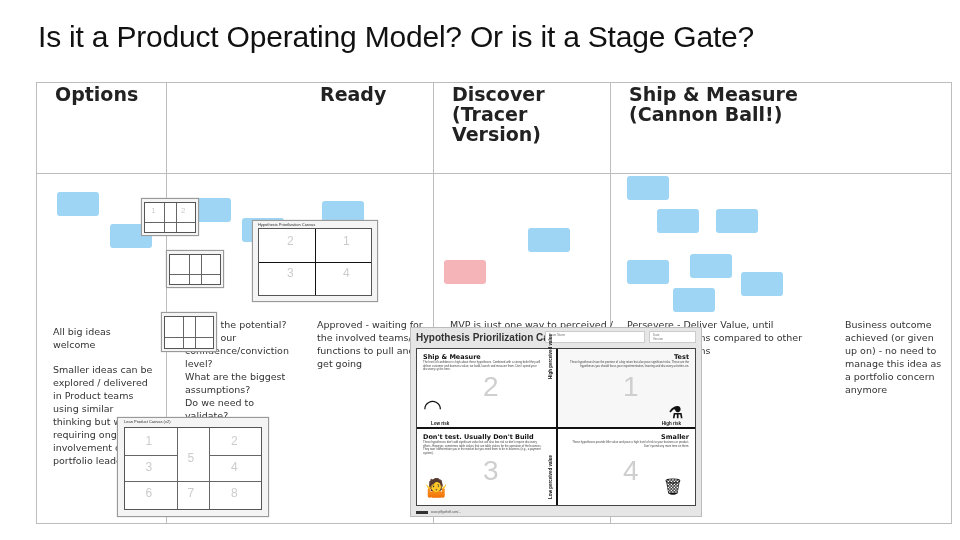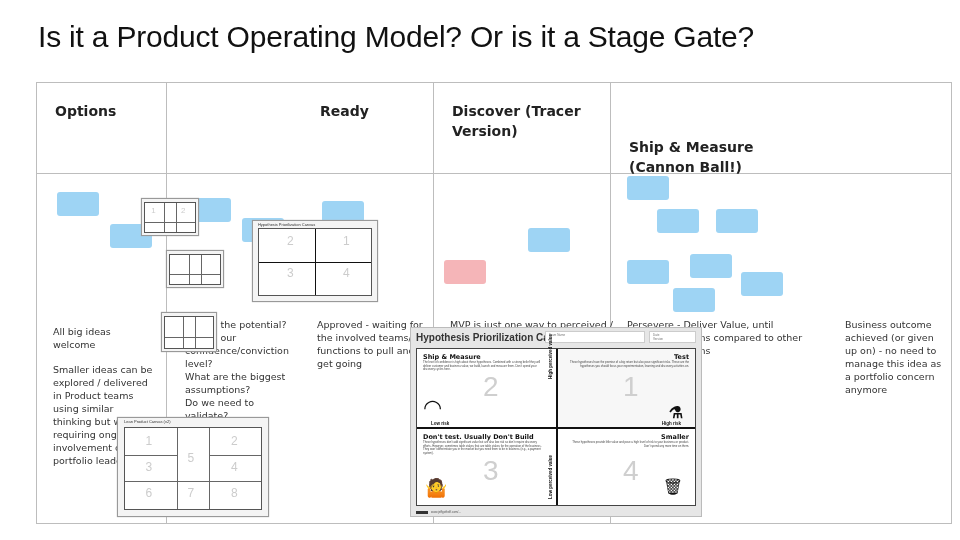--- a/index.html
+++ b/index.html
@@ -2,21 +2,21 @@
 <html><head>
 <meta charset="utf-8">
 <style>
   * { box-sizing: border-box; margin: 0; padding: 0; }
   body { width: 960px; height: 540px; background: #ffffff; position: relative; overflow: hidden; font-family: "Liberation Sans", sans-serif; color: #222; }
   .title { position: absolute; left: 38px; top: 20px; font-size: 30px; font-family: "Liberation Sans", sans-serif; color: #111; font-weight: normal; letter-spacing: -0.2px; }
   .board { position: absolute; left: 36px; top: 82px; width: 916px; height: 442px; border: 1.5px solid #bdbdbd; }
   .col { position: absolute; top: 0; bottom: 0; border-right: 1.5px solid #bdbdbd; }
   .col:last-child { border-right: none; }
   .hdr-line { position: absolute; left: 0; right: 0; top: 90px; border-top: 1.5px solid #bdbdbd; }
-  .col-head { position: absolute; left: 18px; top: 18px; font-size: 14px; font-weight: bold; line-height: 20px; color: #222; font-family: "DejaVu Sans", sans-serif; }
+  .col-head { position: absolute; left: 18px; top: 1px; font-size: 19px; font-weight: bold; line-height: 20px; color: #222; font-family: "DejaVu Sans", sans-serif; }
   .col-desc { position: absolute; left: 16px; top: 235px; font-size: 9.5px; line-height: 13px; color: #333; font-family: "DejaVu Sans", sans-serif; }
   .sticky { position: absolute; width: 42px; height: 24px; border-radius: 3px; background: #9ed4f4; }
   .sticky.red { background: #f5b5b8; }
   .canvas-thumb { position: absolute; background: #f4f4f4; border: 1px solid #999; box-shadow: 0 0 1px #aaa; }
   .canvas-thumb .inner { position: absolute; left: 4%; right: 4%; top: 9%; bottom: 6%; border: 1px solid #555; background: #fff; }
   .canvas-thumb .vline { position: absolute; top: 0; bottom: 0; border-left: 1px solid #666; }
   .canvas-thumb .hline { position: absolute; left: 0; right: 0; border-top: 1px solid #666; }
   .canvas-thumb .num { position: absolute; color: #ccc; font-size: 12px; font-family: "Liberation Sans", sans-serif; }
   .canvas-thumb .ttl { position: absolute; left: 4%; top: 1px; font-size: 4px; color: #333; }
   
@@ -47,21 +47,21 @@
   <div class="col" style="left:0;width:130px;">
     <div class="col-head">Options</div>
   </div>
   <div class="col" style="left:265px;width:132px;">
     <div class="col-head">Ready</div>
   </div>
   <div class="col" style="left:397px;width:177px;">
     <div class="col-head" style="width:150px;">Discover (Tracer Version)</div>
   </div>
   <div class="col" style="left:574px;width:217px;">
-    <div class="col-head" style="width:190px;margin-top:36px;">Ship &amp; Measure (Cannon Ball!)</div>
+    <div class="col-head" style="width:190px;">Ship &amp; Measure (Cannon Ball!)</div>
   </div>
 </div>
 
 <div class="col-desc" style="left:53px;top:325px;width:100px;">
   <div>All big ideas welcome</div>
   <div style="height:12px"></div>
   <div>Smaller ideas can be explored / delivered in Product teams using similar thinking but without requiring ongoing involvement of portfolio leadership</div>
 </div>
 <div class="col-desc" style="left:185px;top:318px;width:110px;">What's the potential?<br>What's our confidence/conviction level?<br>What are the biggest assumptions?<br>Do we need to validate?</div>
 <div class="col-desc" style="left:317px;top:318px;width:110px;">Approved - waiting for the involved teams/ functions to pull and get going</div>

